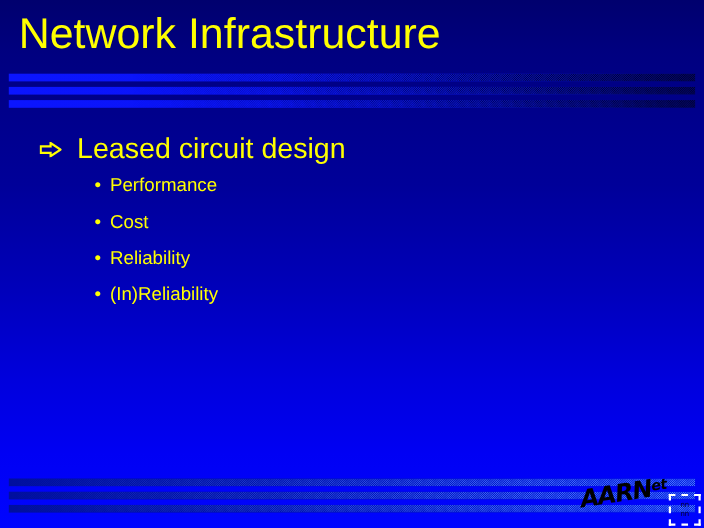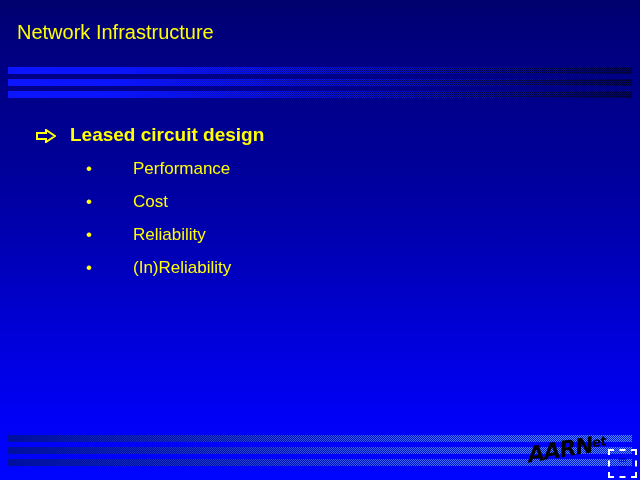--- a/index.html
+++ b/index.html
@@ -22,21 +22,21 @@
         #0005ff 100%);
     font-family: "Liberation Sans", sans-serif;
   }
 
   
   #slide-title {
     position: absolute;
     left: 17px;
     top: 15px;
     color: #ffff00;
-    font-size: 20px;
+    font-size: 39px;
     font-weight: normal;
     letter-spacing: 0px;
     line-height: 34px;
     white-space: nowrap;
   }
 
   
   .rule-group {
     position: absolute;
     left: 8px;
@@ -88,24 +88,23 @@
   #body-list {
     position: absolute;
     left: 0;
     top: 118px;
     width: 640px;
   }
   .level1 {
     position: relative;
     height: 34px;
     color: #ffff00;
-    font-size: 19px;
+    font-size: 26px;
     line-height: 34px;
     white-space: nowrap;
-    font-weight: bold;
   }
   .level1 .l1-marker {
     position: absolute;
     left: 36px;
     top: 0;
     width: 22px;
     height: 34px;
     line-height: 34px;
     color: #ffff00;
   }
@@ -127,21 +126,20 @@
   .level2 .l2-marker {
     position: absolute;
     left: 86px;
     top: 0;
     font-size: 17px;
   }
   .level2 .l2-text {
     position: absolute;
     left: 100px;
     top: 0;
-    margin-left: 33px;
   }
 
   
   #aarnet-logo {
     position: absolute;
     left: 528px;
     top: 436px;
     width: 82px;
     height: 34px;
     transform: rotate(-9deg);

